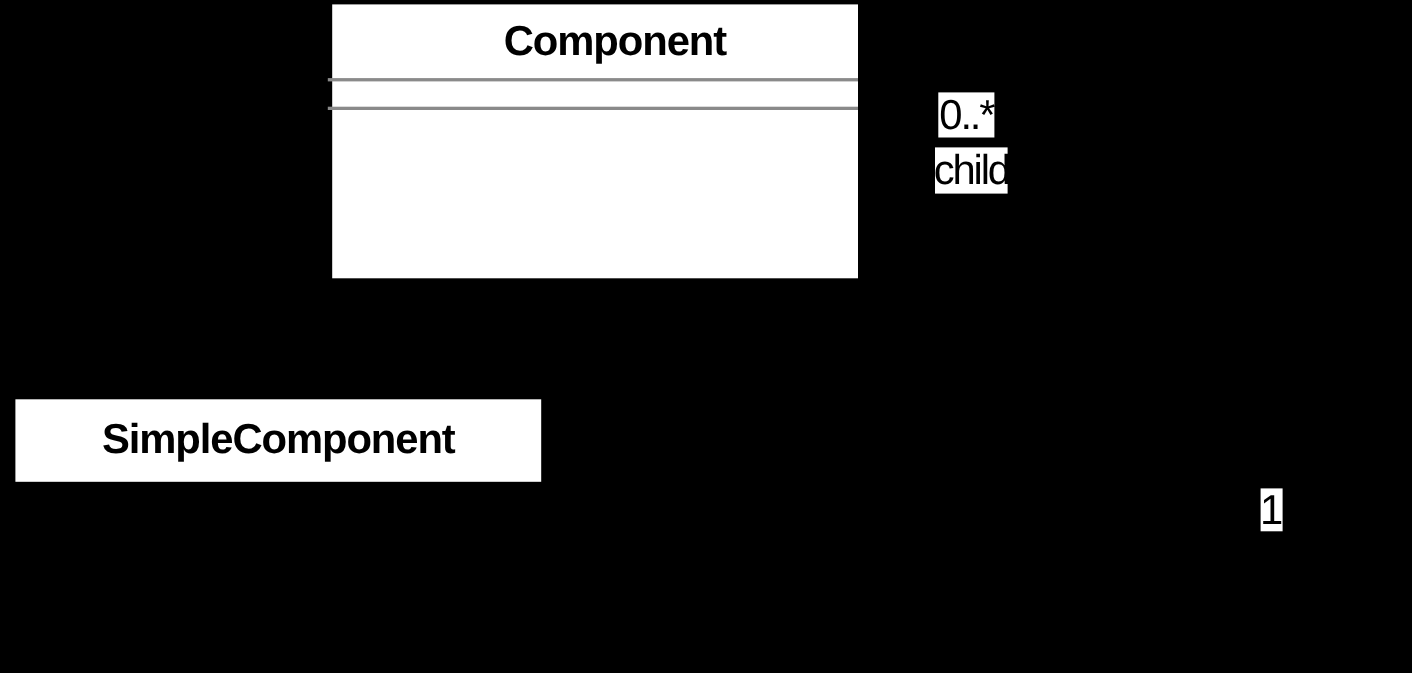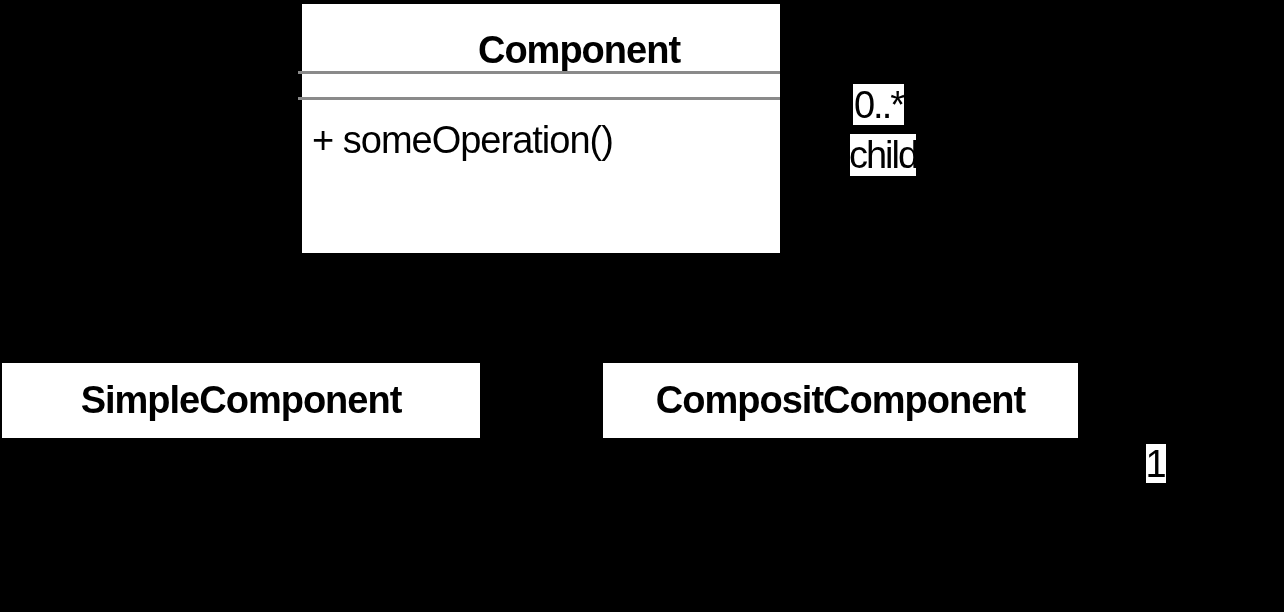--- a/index.html
+++ b/index.html
@@ -23,23 +23,22 @@
   
   #component-box {
     left: 302px; top: 4px;
     width: 478px; height: 249px;
   }
   #component-title-strip {
     position: absolute;
     left: 0; top: 0;
     width: 514px; height: 68px;
     display: flex;
-    align-items: flex-end;
+    align-items: center;
     justify-content: center;
-    padding-left: 20px;
   }
   .class-title {
     font-size: 38px;
     font-weight: bold;
     letter-spacing: -1px;
     white-space: nowrap;
   }
   .separator {
     position: absolute;
     left: 298px;
@@ -54,21 +53,21 @@
     left: 312px;
     top: 118px;
     font-size: 38px;
     letter-spacing: -1px;
     line-height: 44px;
     color: #000000;
     white-space: nowrap;
   }
   
   #simple-box {
-    left: 2px; top: 363px;
+    left: 14px; top: 363px;
     width: 478px; height: 75px;
     display: flex;
     align-items: center;
     justify-content: center;
   }
   #composit-box {
     left: 603px; top: 363px;
     width: 475px; height: 75px;
     display: flex;
     align-items: center;
@@ -108,28 +107,24 @@
 
   <div class="box" id="component-box">
     <div id="component-title-strip">
       <span class="class-title">Component</span>
     </div>
   </div>
 
   <div class="separator" id="separator-1"></div>
   <div class="separator" id="separator-2"></div>
 
-  <div id="operation-text">+ someOperation()</div>
 
   <div class="uml-label" id="label-multiplicity-child">0..*</div>
   <div class="uml-label" id="label-role-child">child</div>
 
   <div class="box" id="simple-box">
     <span class="class-title">SimpleComponent</span>
   </div>
 
-  <div class="box" id="composit-box">
-    <span class="class-title">CompositComponent</span>
-  </div>
 
   <div class="uml-label" id="label-multiplicity-parent">1</div>
 
 </div>
 
 </body></html>

